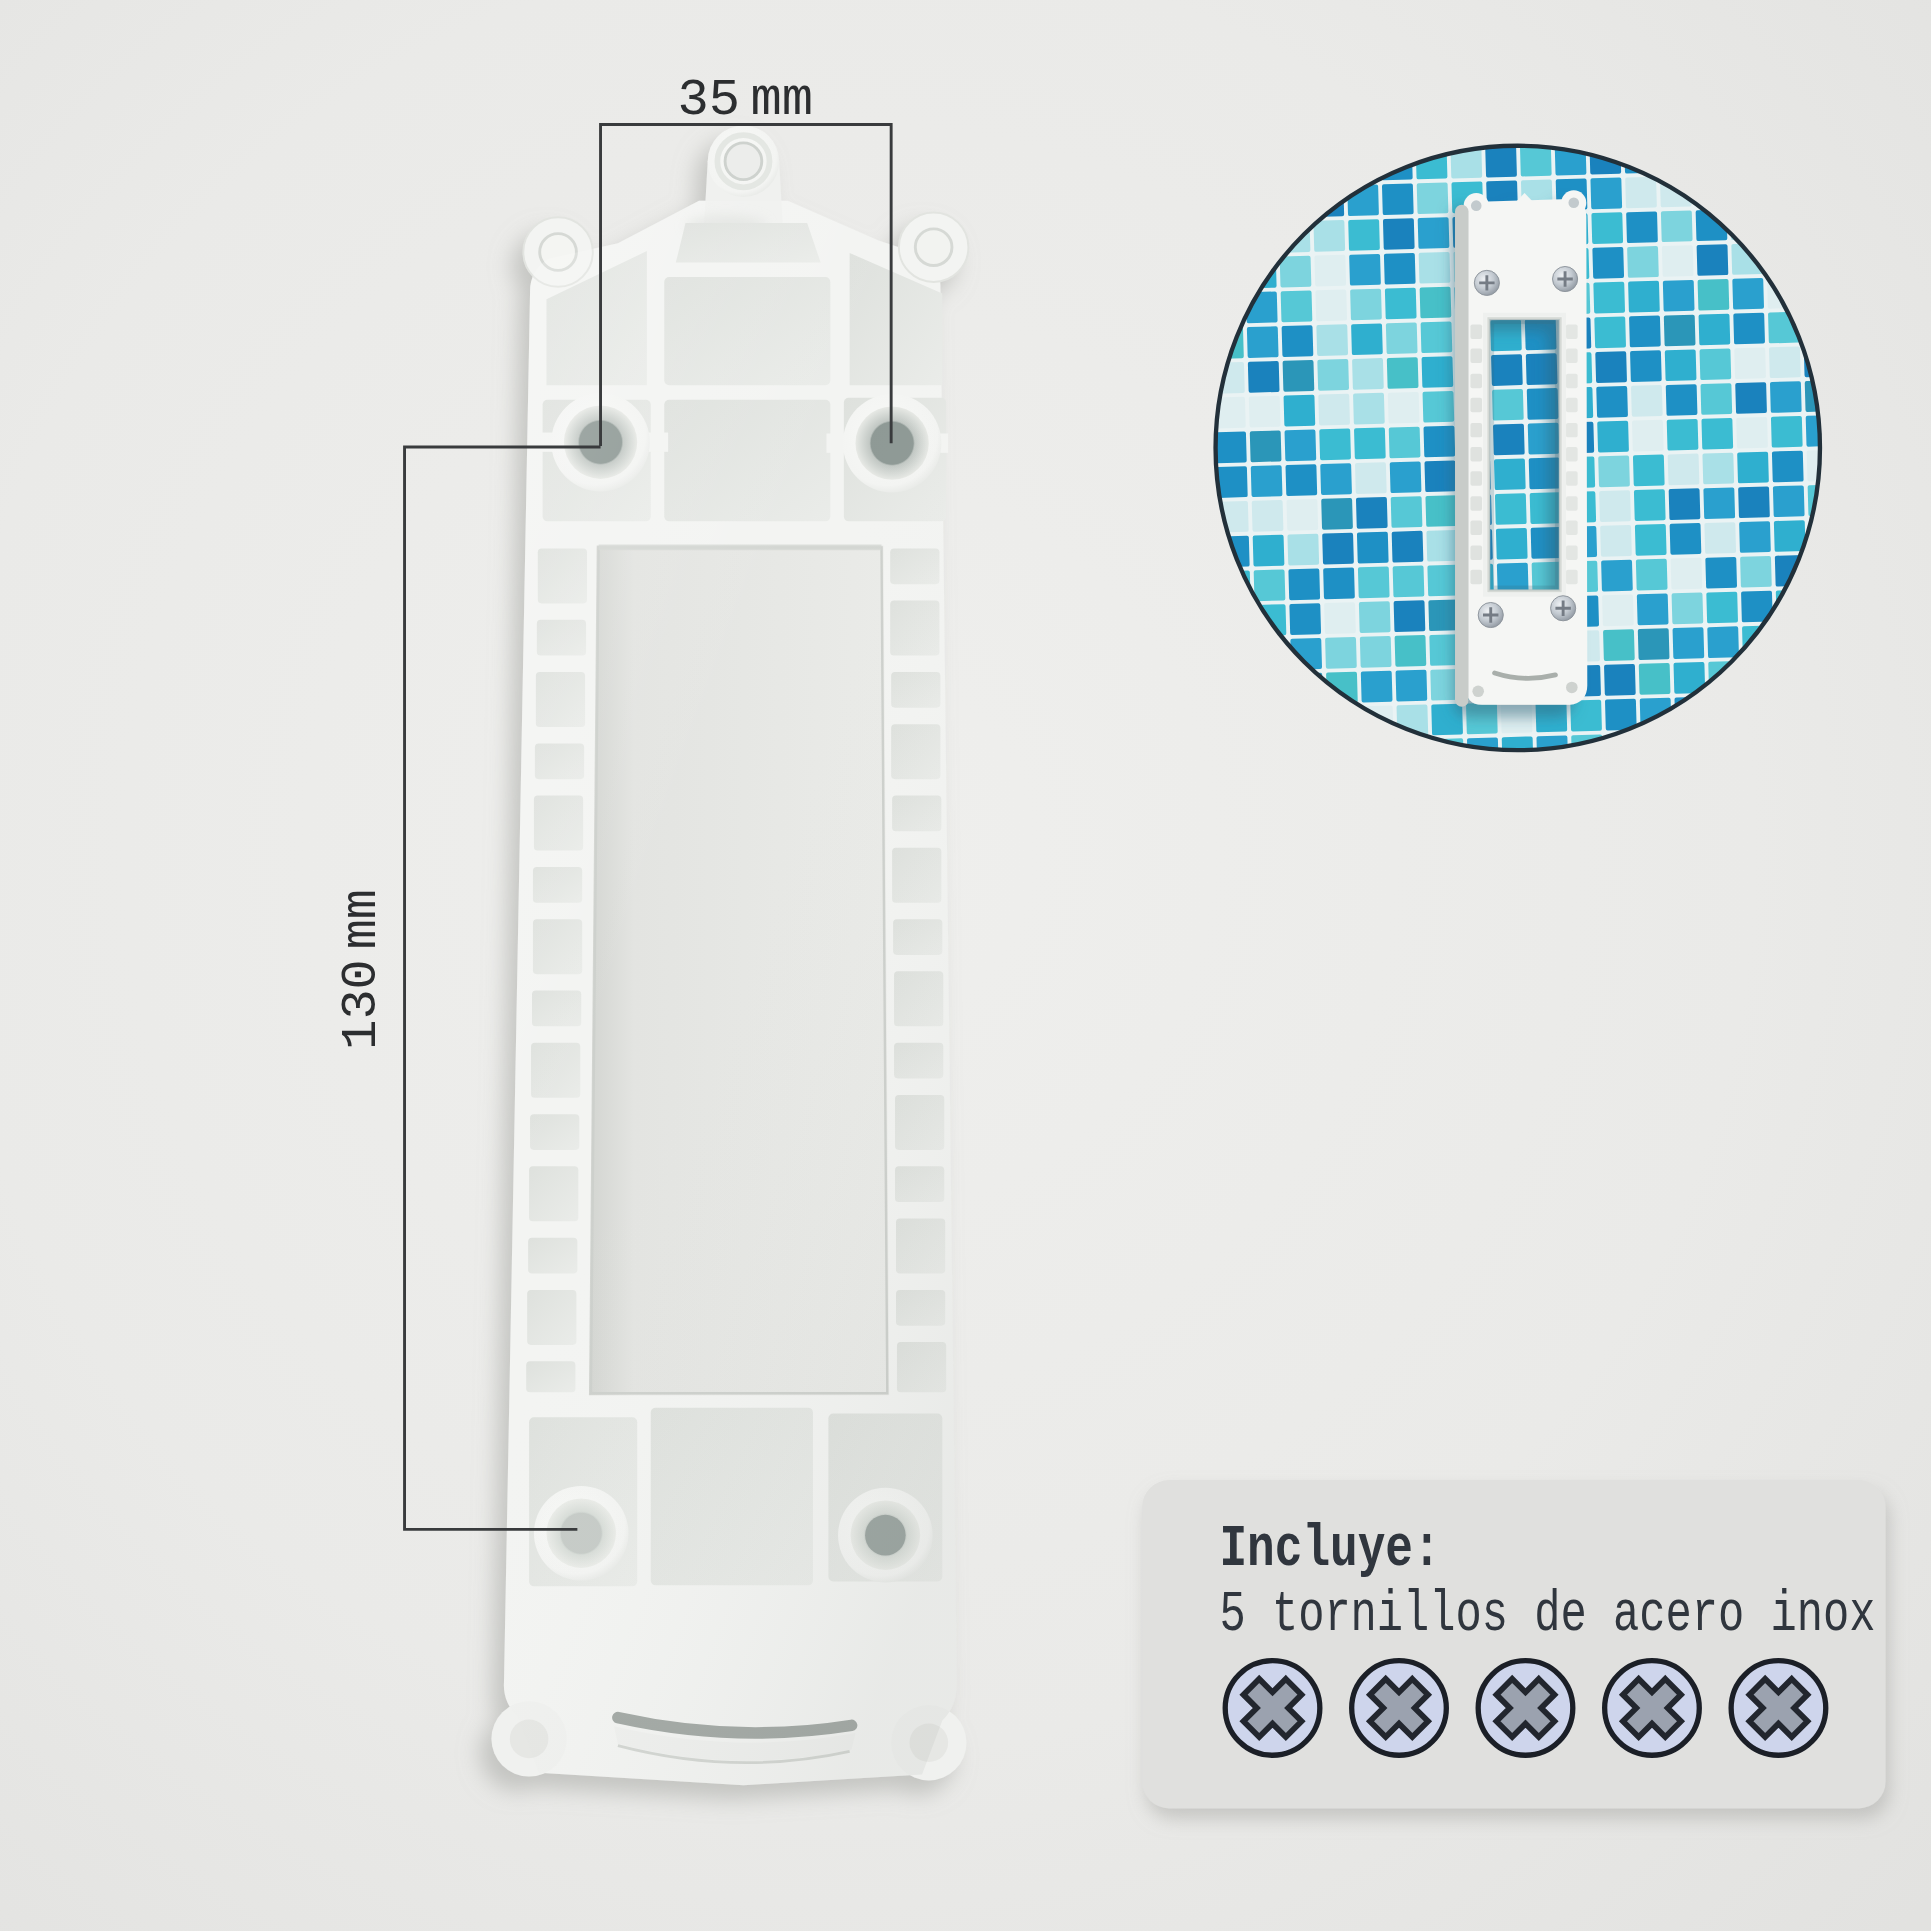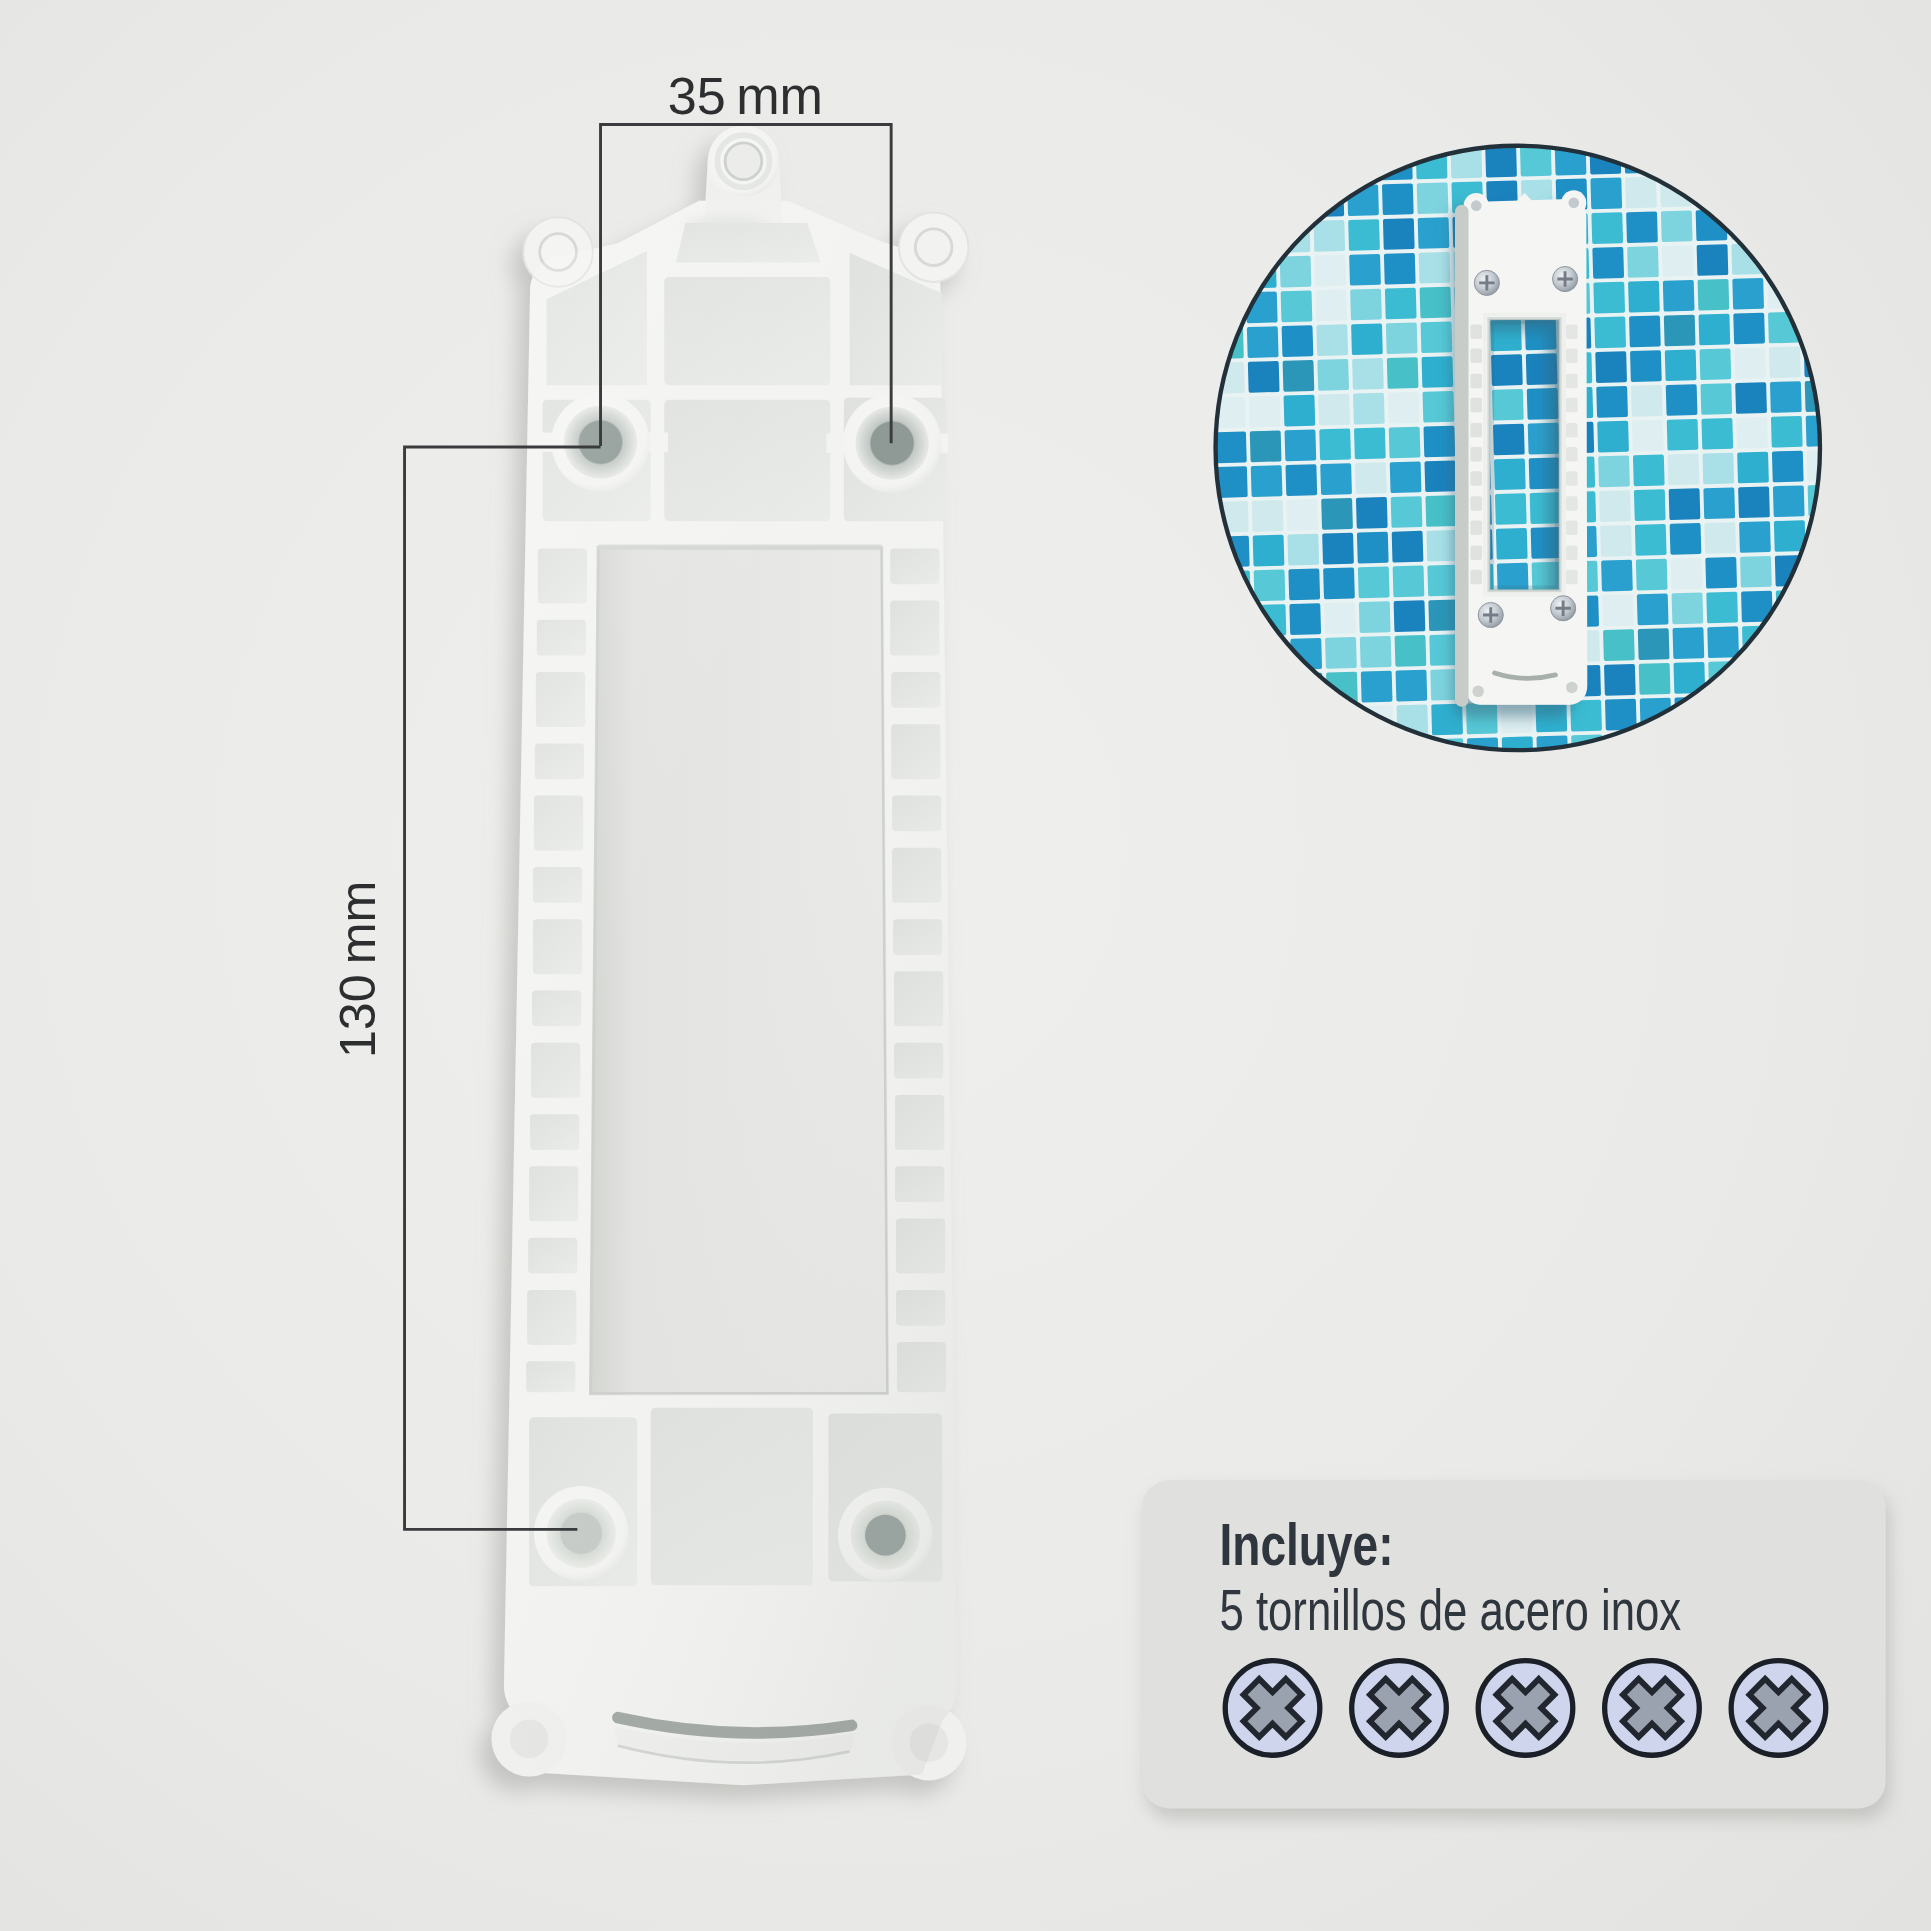--- a/index.html
+++ b/index.html
@@ -1,16 +1,16 @@
 <!DOCTYPE html>
 <html><head><meta charset="utf-8">
 <style>
 html,body{margin:0;padding:0;background:#eaeae8;}
 #stage{position:relative;width:1931px;height:1931px;overflow:hidden;
-  font-family:Liberation Sans, sans-serif;}
+  font-family:Liberation Mono, monospace;}
 </style></head>
 <body>
 <div id="stage">
 <svg width="1931" height="1931" viewBox="0 0 2000 2000" xmlns="http://www.w3.org/2000/svg">
 <defs>
   <radialGradient id="bgGrad" cx="44%" cy="44%" r="78%">
     <stop offset="0" stop-color="#efefed"></stop>
     <stop offset="0.6" stop-color="#eaeae8"></stop>
     <stop offset="1" stop-color="#e2e2e0"></stop>
   </radialGradient>

